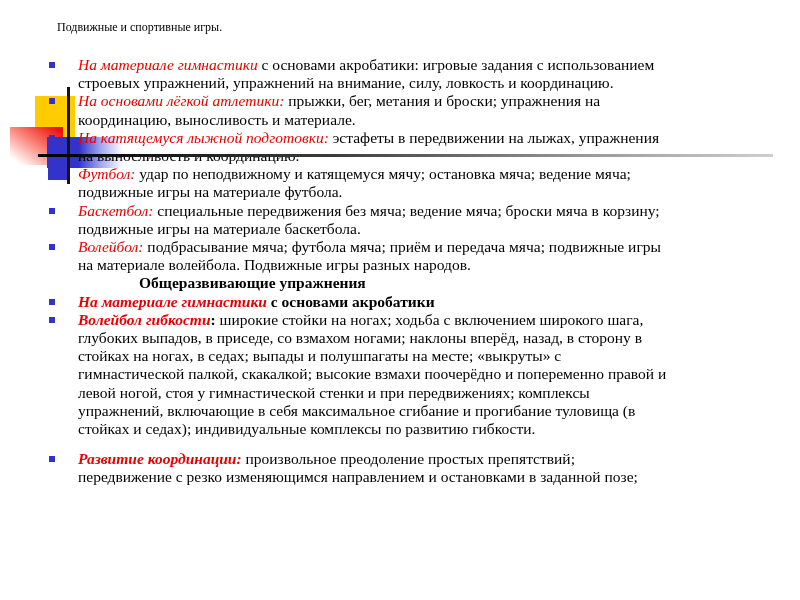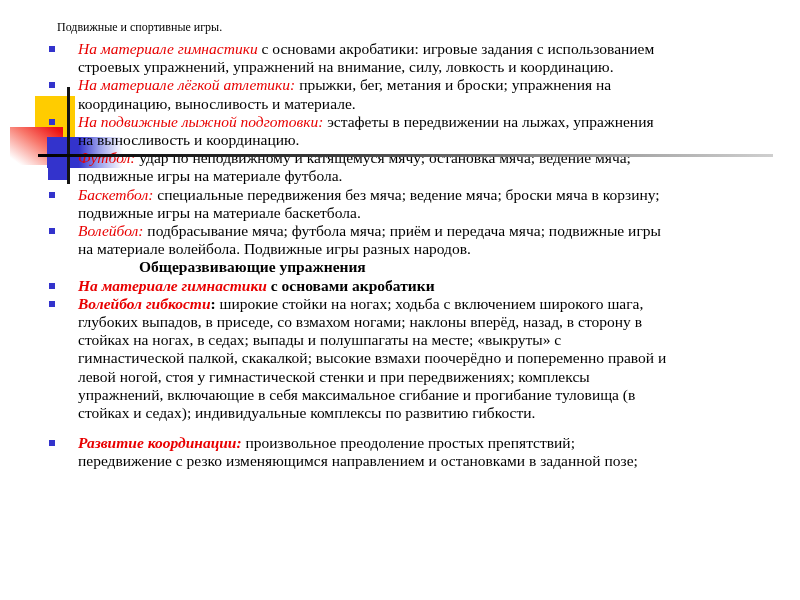--- a/index.html
+++ b/index.html
@@ -29,21 +29,21 @@
     left: 38px; top: 154px; width: 735px; height: 3px; z-index: 3;
     background: linear-gradient(to right, #000000, #3c3c3c 40%, #9a9a9a 75%, #cfcfcf 100%);
   }
 
   
   .title {
     position: absolute; left: 57px; top: 20px; z-index: 2;
     font-size: 12px; font-weight: normal; color: #000000; white-space: pre;
   }
   .content {
-    position: absolute; left: 48px; top: 40px; width: 735px; z-index: 2;
+    position: absolute; left: 48px; top: 56px; width: 735px; z-index: 2;
     font-size: 15.5px; line-height: 18.2px; color: #000000;
   }
   .item { position: relative; padding-left: 30px; }
   .bullet-sq {
     position: absolute; left: 1px; top: 6px; width: 6px; height: 6px;
     background: #3333CC;
   }
   .lead { color: #E80000; font-style: italic; }
   .lead-bold { font-weight: bold; }
   .rest { white-space: pre; color: #000000; }
@@ -70,27 +70,27 @@
   <div class="content">
 
     <div class="item">
       <span class="bullet-sq"></span>
       <span class="first-indent"><span class="lead">На материале гимнастики</span><span class="rest"> с основами акробатики: игровые задания с использованием
 строевых упражнений, упражнений на внимание, силу, ловкость и координацию.</span></span>
     </div>
 
     <div class="item">
       <span class="bullet-sq"></span>
-      <span class="lead">На материале лёгкой атлетики:</span><span class="rest"> прыжки, бег, метания и броски; упражнения на
+      <span class="lead">На основами лёгкой атлетики:</span><span class="rest"> прыжки, бег, метания и броски; упражнения на
 координацию, выносливость и материале.</span>
     </div>
 
     <div class="item">
       <span class="bullet-sq"></span>
-      <span class="lead">На подвижные лыжной подготовки:</span><span class="rest"> эстафеты в передвижении на лыжах, упражнения
+      <span class="lead">На катящемуся лыжной подготовки:</span><span class="rest"> эстафеты в передвижении на лыжах, упражнения
 на выносливость и координацию.</span>
     </div>
 
     <div class="item">
       <span class="bullet-sq"></span>
       <span class="lead">Футбол:</span><span class="rest"> удар по неподвижному и катящемуся мячу; остановка мяча; ведение мяча;
 подвижные игры на материале футбола.</span>
     </div>
 
     <div class="item">

